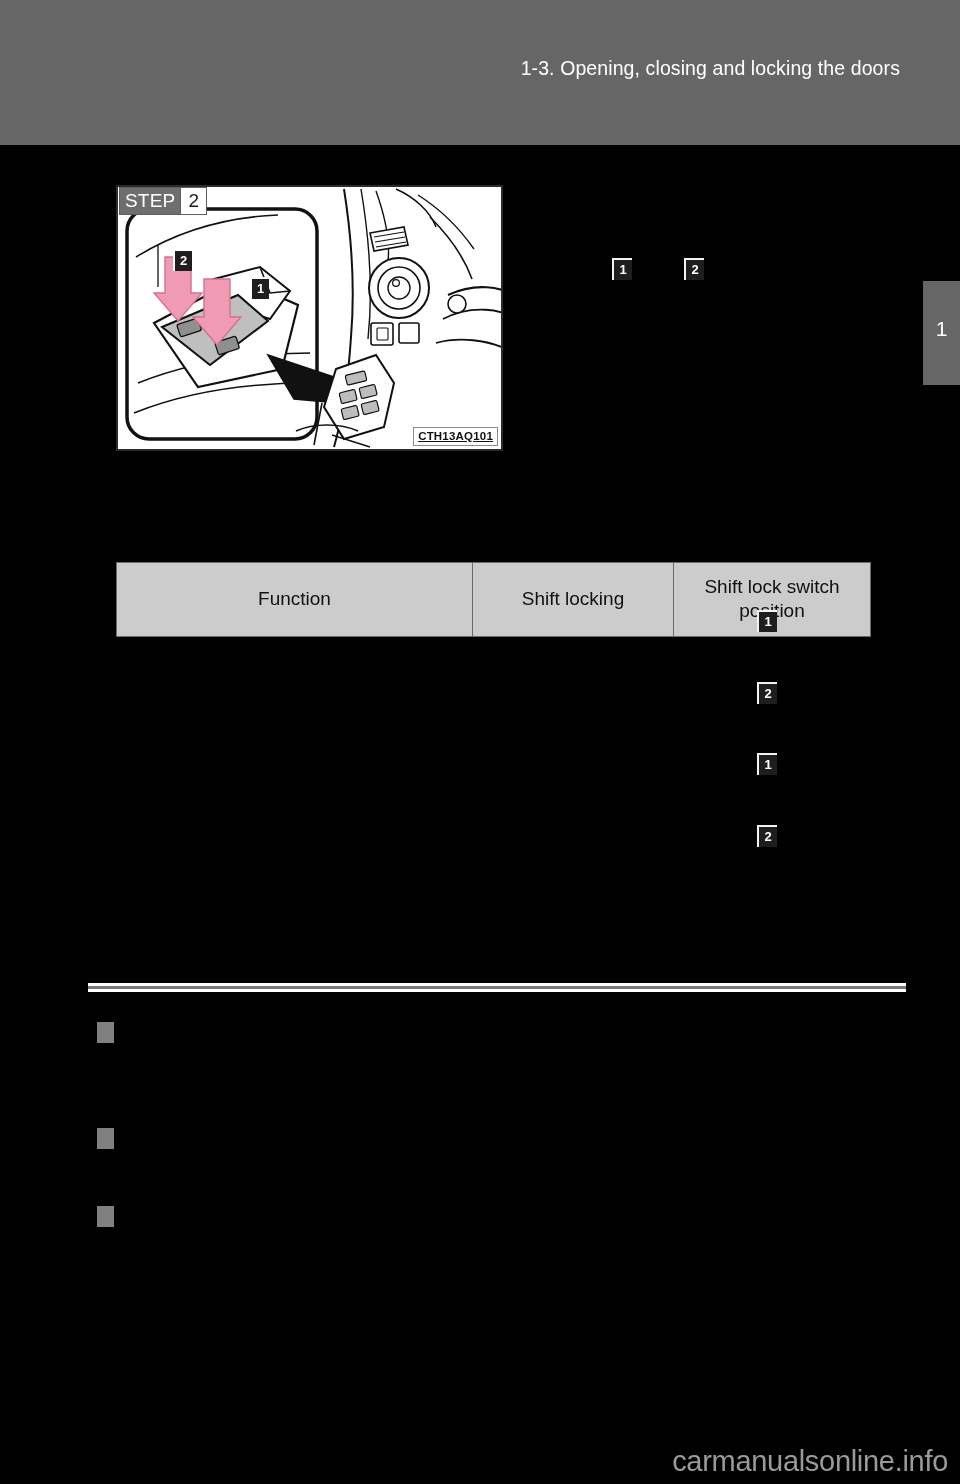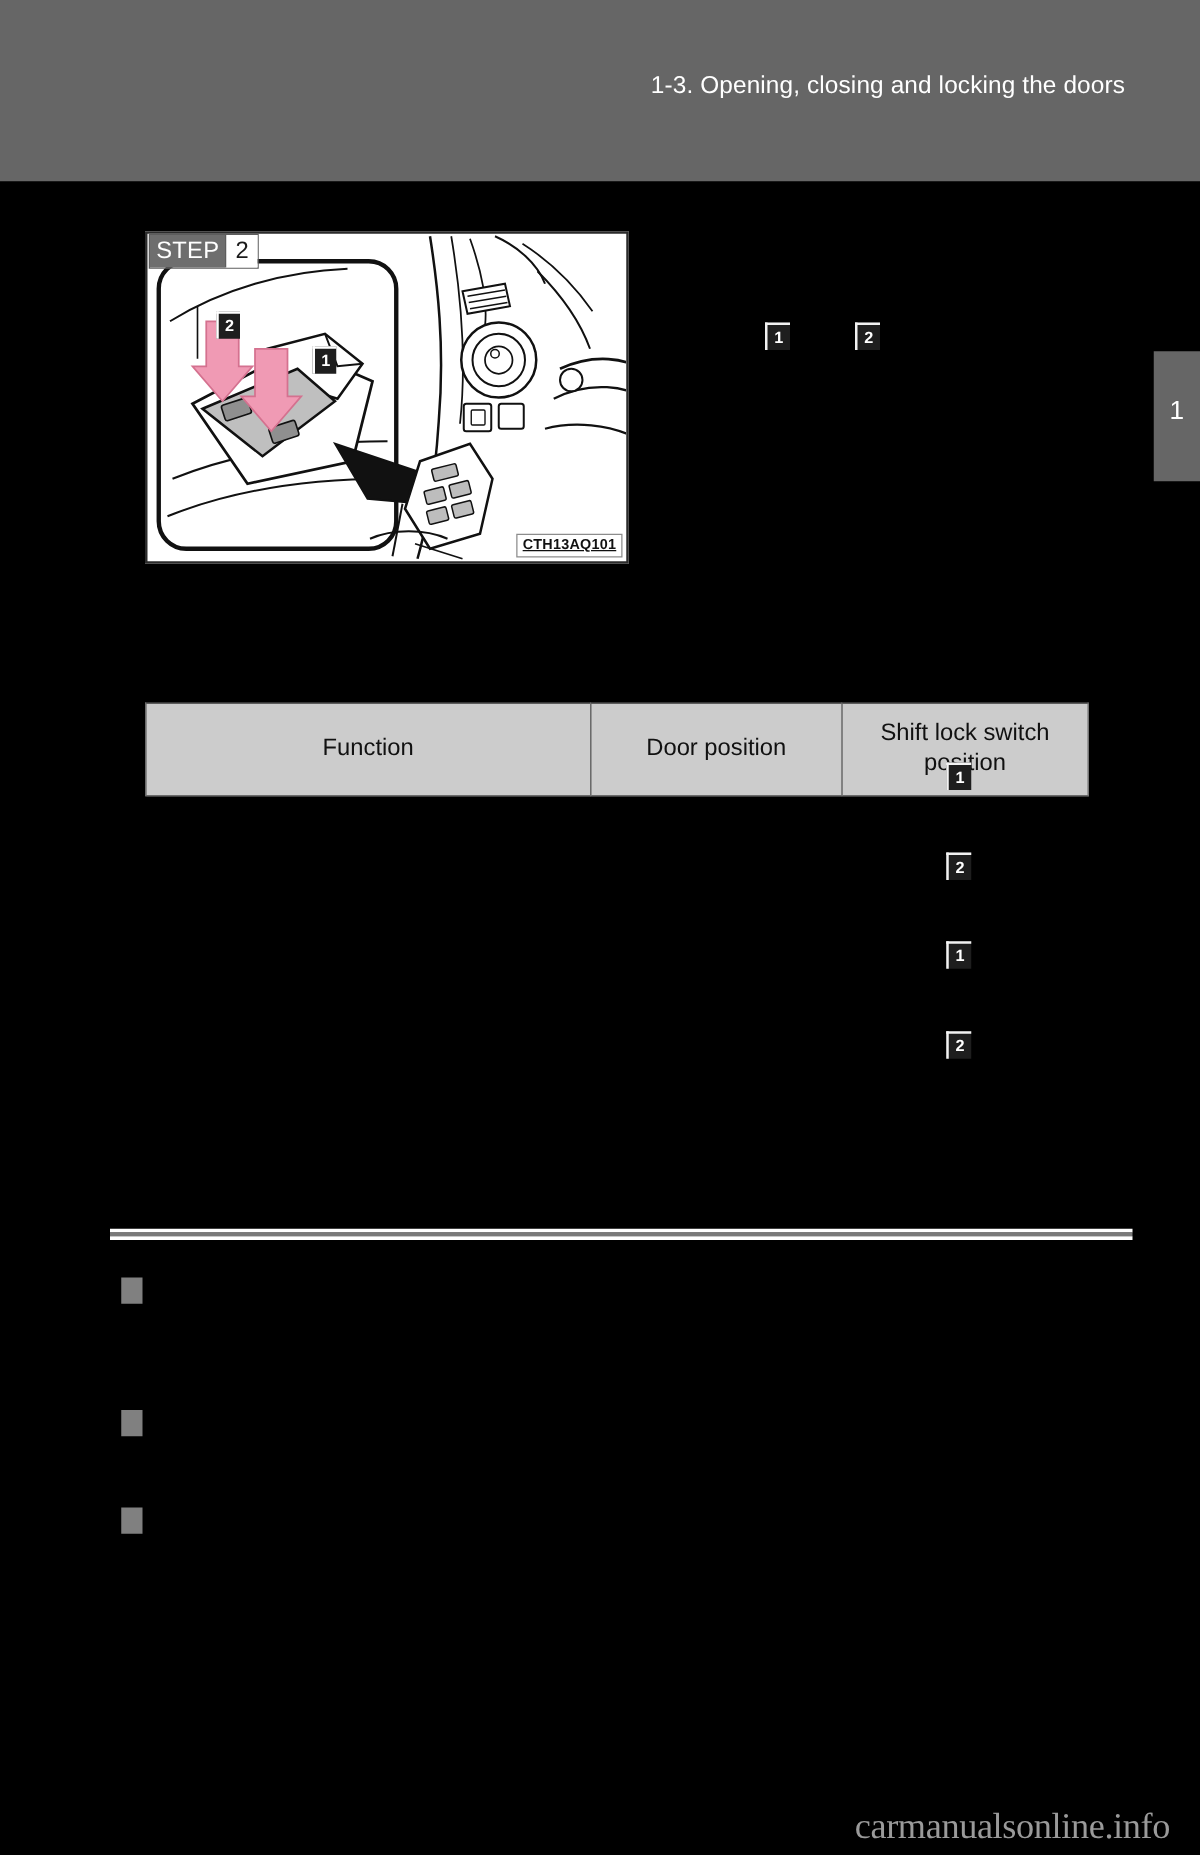--- a/index.html
+++ b/index.html
@@ -169,27 +169,26 @@
   
   .section-bullet {
     position: absolute;
     width: 17px; height: 21px;
     background: #808080;
   }
 
   
   #footer-watermark {
     position: absolute;
-    right: 24px; bottom: 8px;
+    right: 12px; bottom: 8px;
     color: #9a9a9a;
     font-size: 29px;
     line-height: 30px;
     letter-spacing: -0.3px;
     white-space: nowrap;
-    font-family: Liberation Serif, serif;
   }
 </style>
 </head>
 <body>
 
 <div id="page">
 
   <div id="header-bar">
     <div id="header-title">1-3. Opening, closing and locking the doors</div>
   </div>
@@ -278,21 +277,21 @@
 
   <table id="spec-table">
     <colgroup>
         <col class="c1">
         <col class="c2">
         <col class="c3">
       </colgroup>
     <thead>
       <tr>
         <th>Function</th>
-        <th>Door position</th>
+        <th>Shift locking</th>
         <th>Shift lock switch position</th>
       </tr>
     </thead>
   </table>
 
   <div class="page-badge" style="left:757px; top:610px;">1</div>
   <div class="page-badge" style="left:757px; top:682px;">2</div>
   <div class="page-badge" style="left:757px; top:753px;">1</div>
   <div class="page-badge" style="left:757px; top:825px;">2</div>
 

